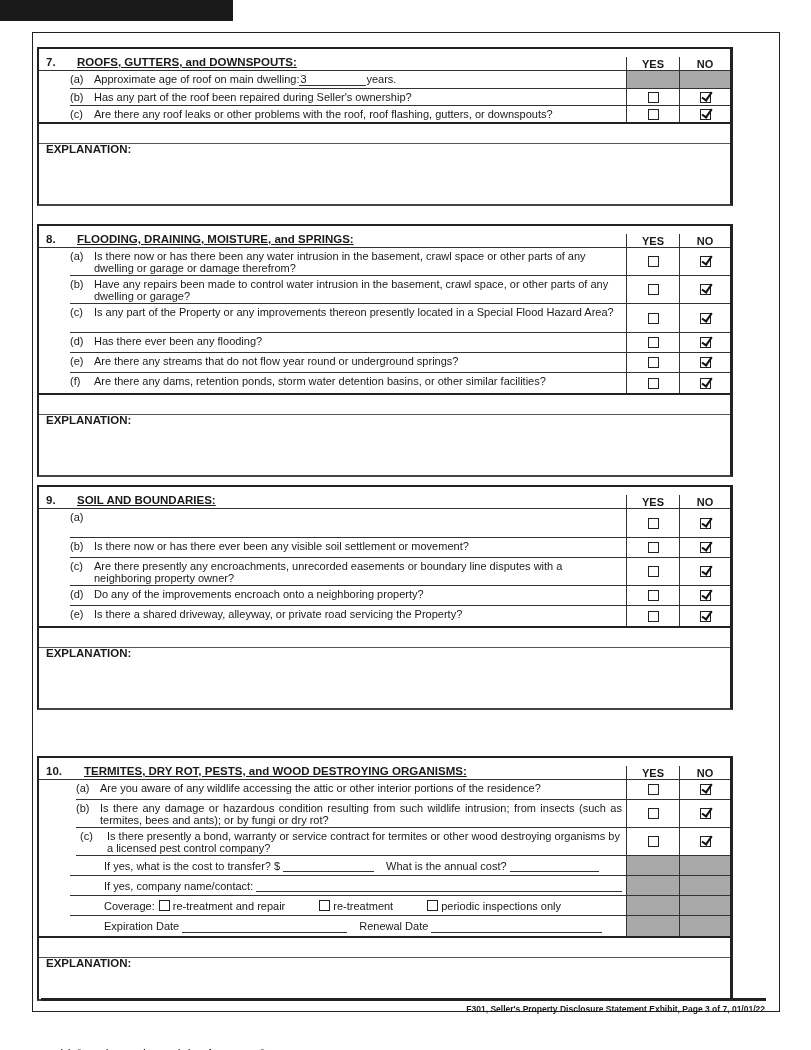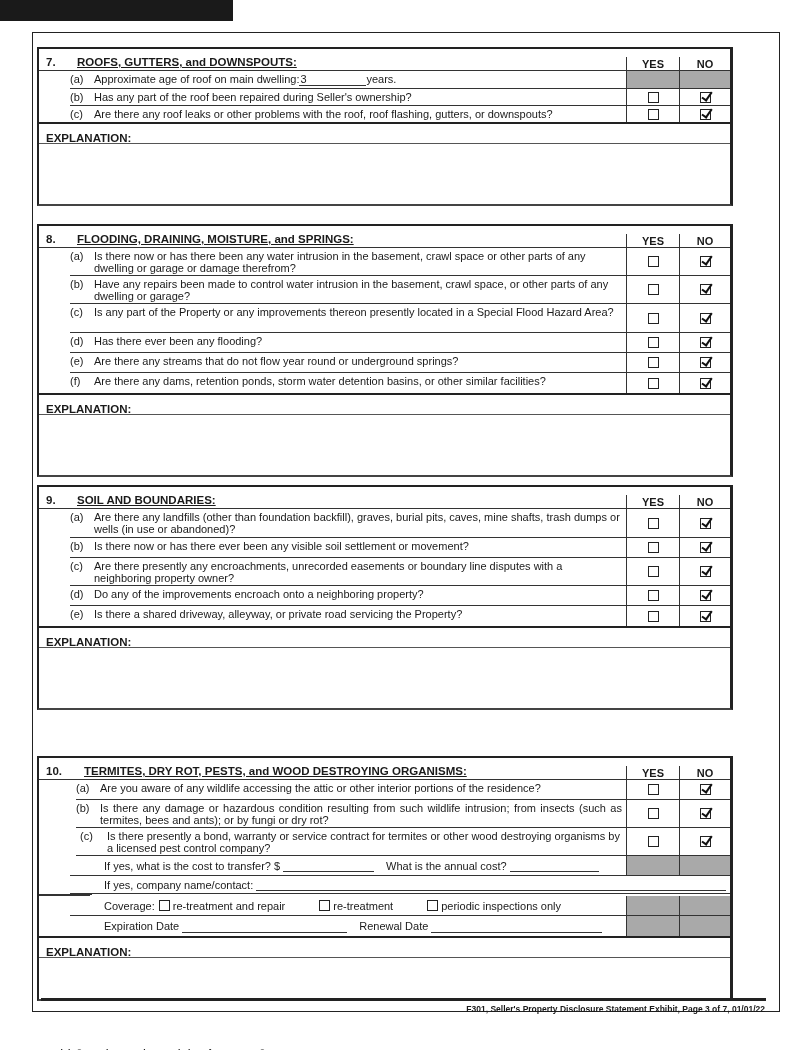--- a/index.html
+++ b/index.html
@@ -19,21 +19,21 @@
   .colno { width:50px; }
   .row { display:flex; border-bottom:1px solid #333; }
   .row:last-of-type { }
   .qline { flex:1; border-bottom:1px solid #333; margin-left:31px; display:flex; font-size:11px; line-height:12px; padding:2px 4px 2px 0; }
   .cell { width:52px; border-left:1px solid #333; display:flex; align-items:center; justify-content:center; }
   .cellno { width:50px; }
   .gray { background:#a9a9a9; }
   .box { width:11px; height:11px; border:1.3px solid #222; box-sizing:border-box; position:relative; }
   .box.chk::after { content:""; position:absolute; left:3px; top:-3px; width:4px; height:9px;
                     border-right:2px solid #111; border-bottom:2px solid #111; transform:rotate(35deg); }
-  .expl { height:20px; border-bottom:1px solid #555; font-weight:bold; font-size:11.5px; padding:8px 0 0 7px; box-sizing:border-box; }
+  .expl { height:20px; border-bottom:1px solid #555; font-weight:bold; font-size:11.5px; padding:19px 0 0 7px; box-sizing:border-box; }
   .inline-field { display:inline-block; border-bottom:1px solid #333; min-width:60px; padding-left:1px; }
   .footer-line { position:absolute; left:41px; top:998px; width:725px; height:3px; background:#222; }
   .footer-left { position:absolute; left:36px; top:1004px; font-size:8.5px; font-weight:bold;margin-top:44px; }
   .footer-right { position:absolute; right:46px; top:1004px; font-size:8.5px; font-weight:bold; }
   .inbox { display:inline-block; width:11px; height:11px; border:1.3px solid #222; box-sizing:border-box; vertical-align:-1px; margin-right:3px; }
 </style>
 </head>
 <body>
 
 <div class="topbar"></div>
@@ -174,21 +174,20 @@
     <div class="title">
         <span class="num">9.</span>
         <span class="tt">SOIL AND BOUNDARIES:</span>
       </div>
     <div class="col">YES</div>
     <div class="col colno">NO</div>
   </div>
   <div class="row" style="border-bottom:none;height:29px;">
       <div class="qline">
         <span style="width:24px;flex:none;">(a)</span>
-        <span>Are there any landfills (other than foundation backfill), graves, burial pits, caves, mine shafts, trash dumps or wells (in use or abandoned)?</span>
       </div>
       <div class="cell" style="border-bottom:1px solid #333;">
         <span class="box"></span>
       </div>
       <div class="cell cellno" style="border-bottom:1px solid #333;">
         <span class="box chk"></span>
       </div>
     </div>
   <div class="row" style="border-bottom:none;height:20px;">
       <div class="qline">
@@ -291,21 +290,21 @@
   <div class="row" style="border-bottom:none;height:20px;">
     <div class="qline" style="padding-left:34px;align-items:center;">
       <span>If yes, what is the cost to transfer? $</span>
       <span class="inline-field" style="width:90px;margin-left:3px;height:12px;"></span>
       <span style="margin-left:12px;">What is the annual cost?</span>
       <span class="inline-field" style="width:88px;margin-left:3px;height:12px;"></span>
     </div>
     <div class="cell gray" style="border-bottom:1px solid #333;"></div>
       <div class="cell cellno gray" style="border-bottom:1px solid #333;"></div>
   </div>
-  <div class="row" style="border-bottom:none;height:20px;flex-direction:column;">
+  <div class="row" style="border-bottom:none;height:20px;">
     <div class="qline" style="padding-left:34px;align-items:center;">
       <span>If yes, company name/contact:</span>
       <span class="inline-field" style="flex:1;margin-left:3px;height:12px;"></span>
     </div>
     <div class="cell gray" style="border-bottom:1px solid #333;"></div>
       <div class="cell cellno gray" style="border-bottom:1px solid #333;"></div>
   </div>
   <div class="row" style="border-bottom:none;height:20px;">
     <div class="qline" style="padding-left:34px;align-items:center;">
       <span>Coverage:</span>

